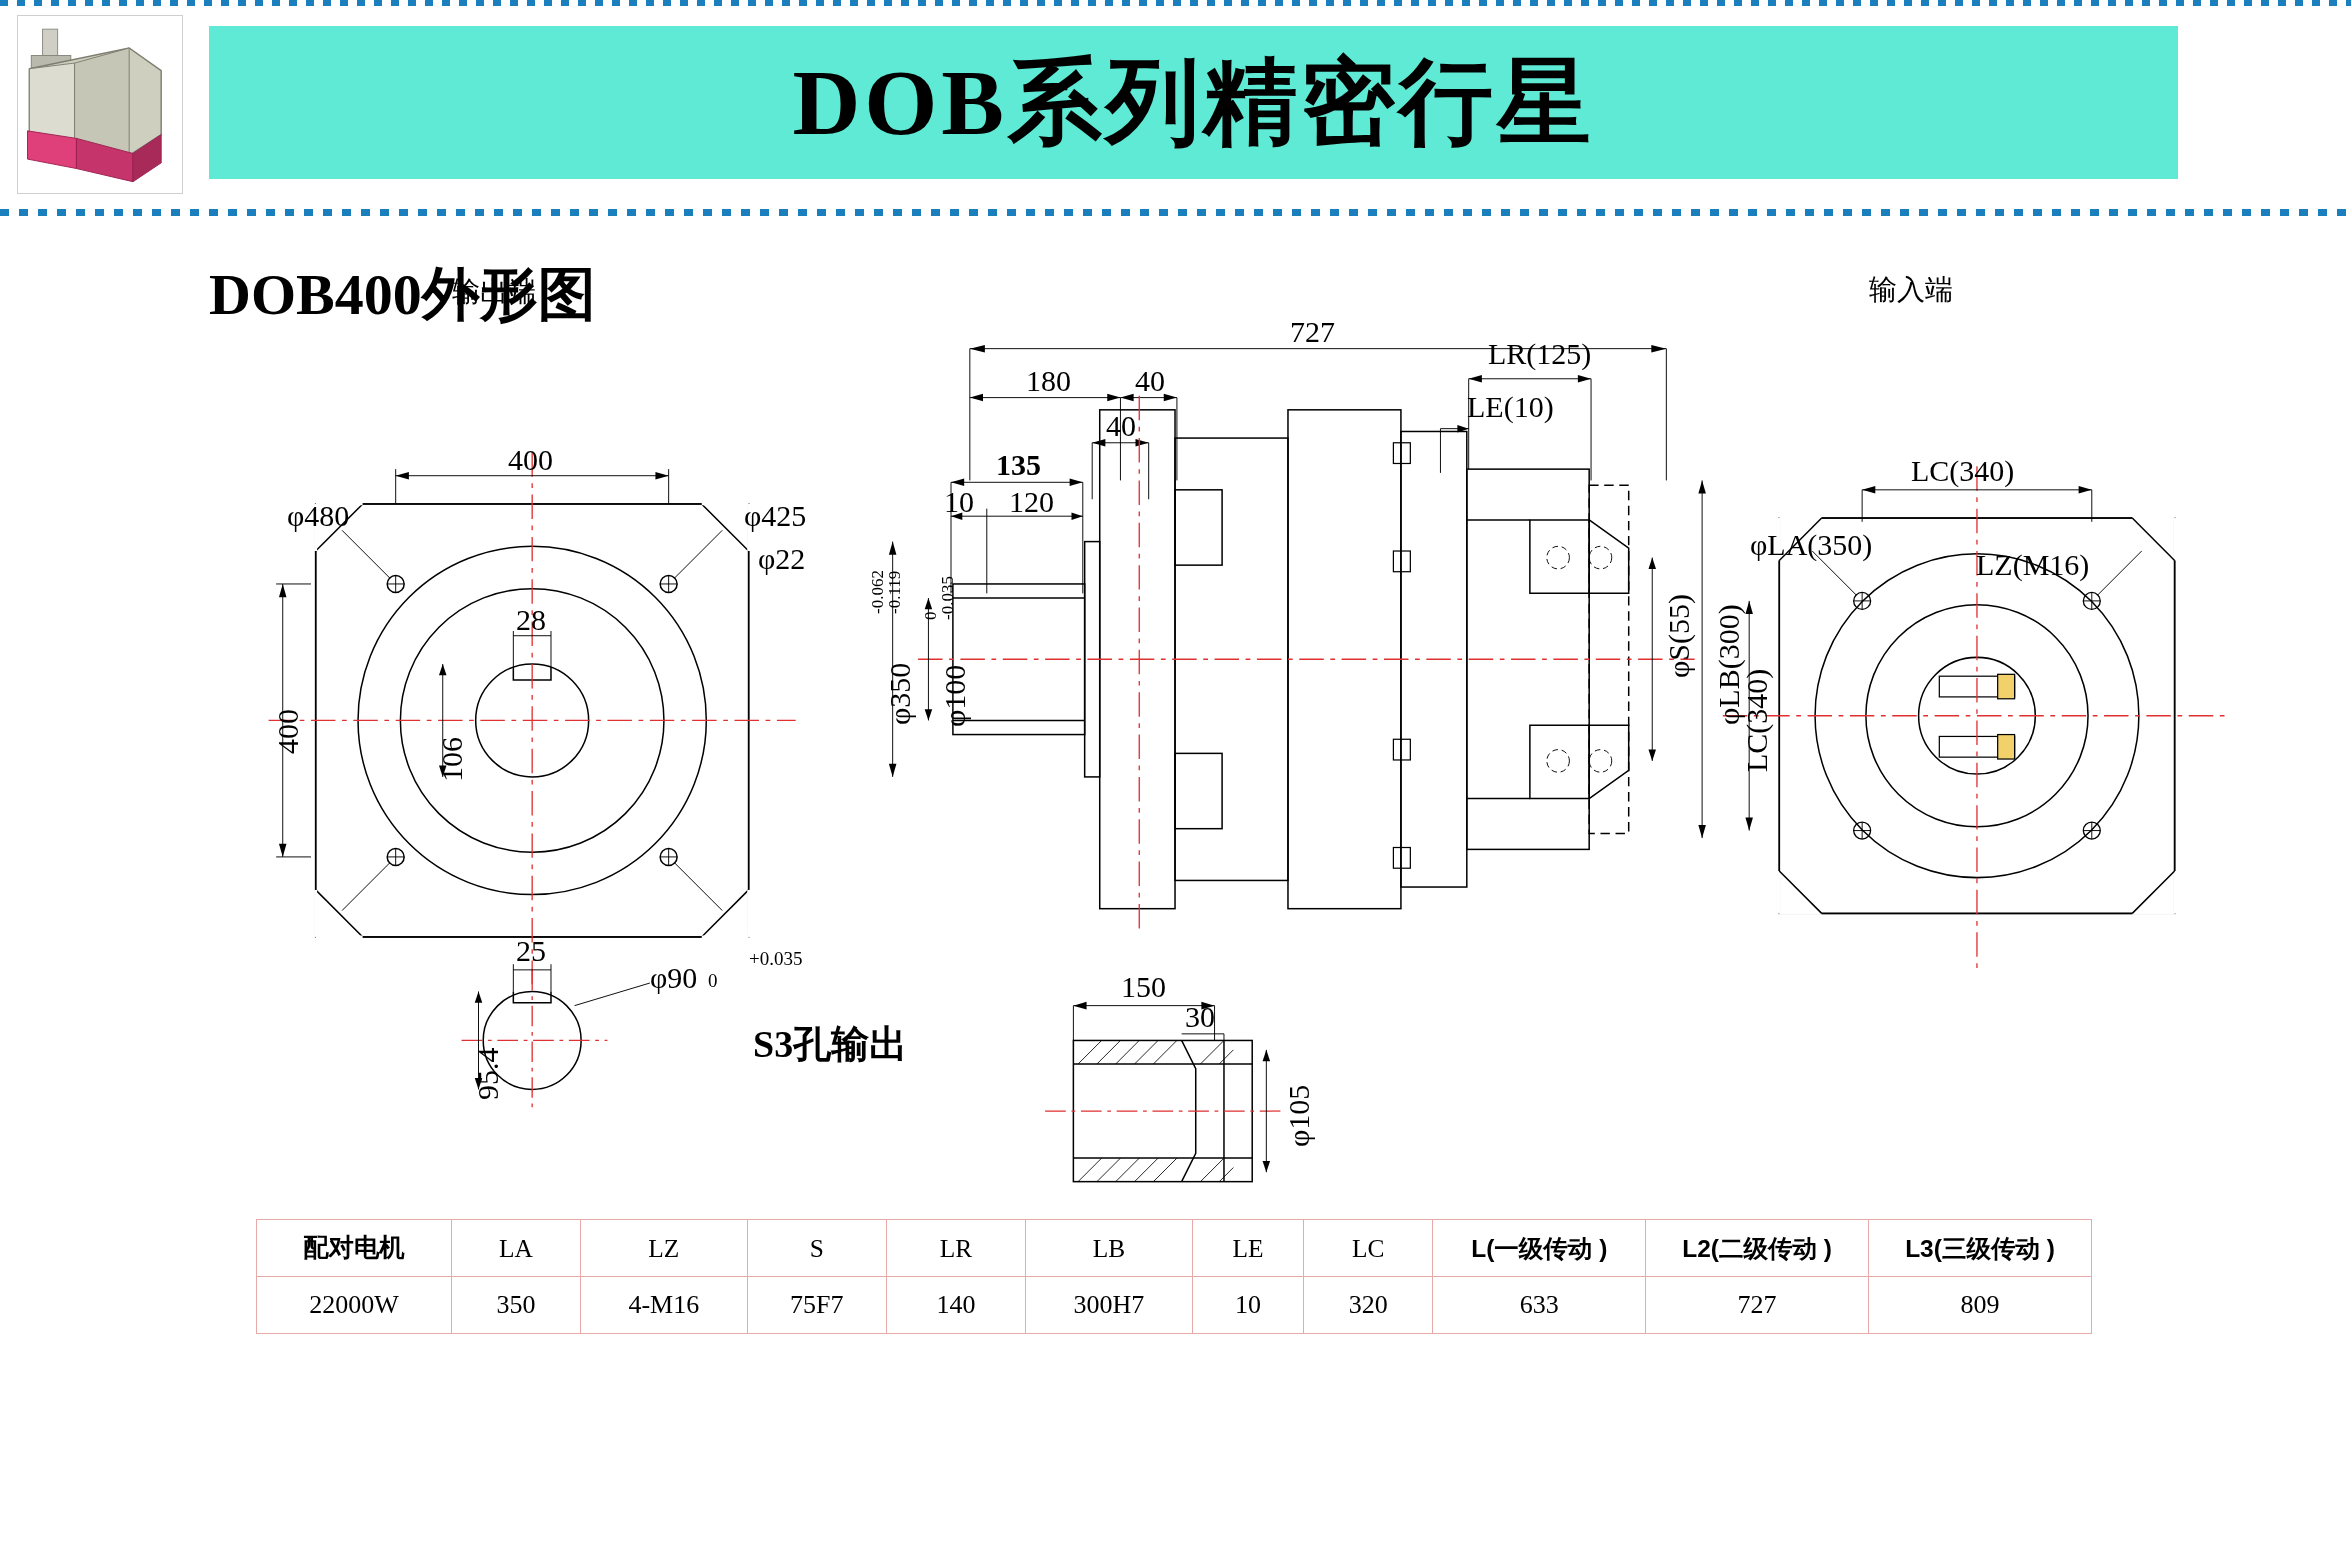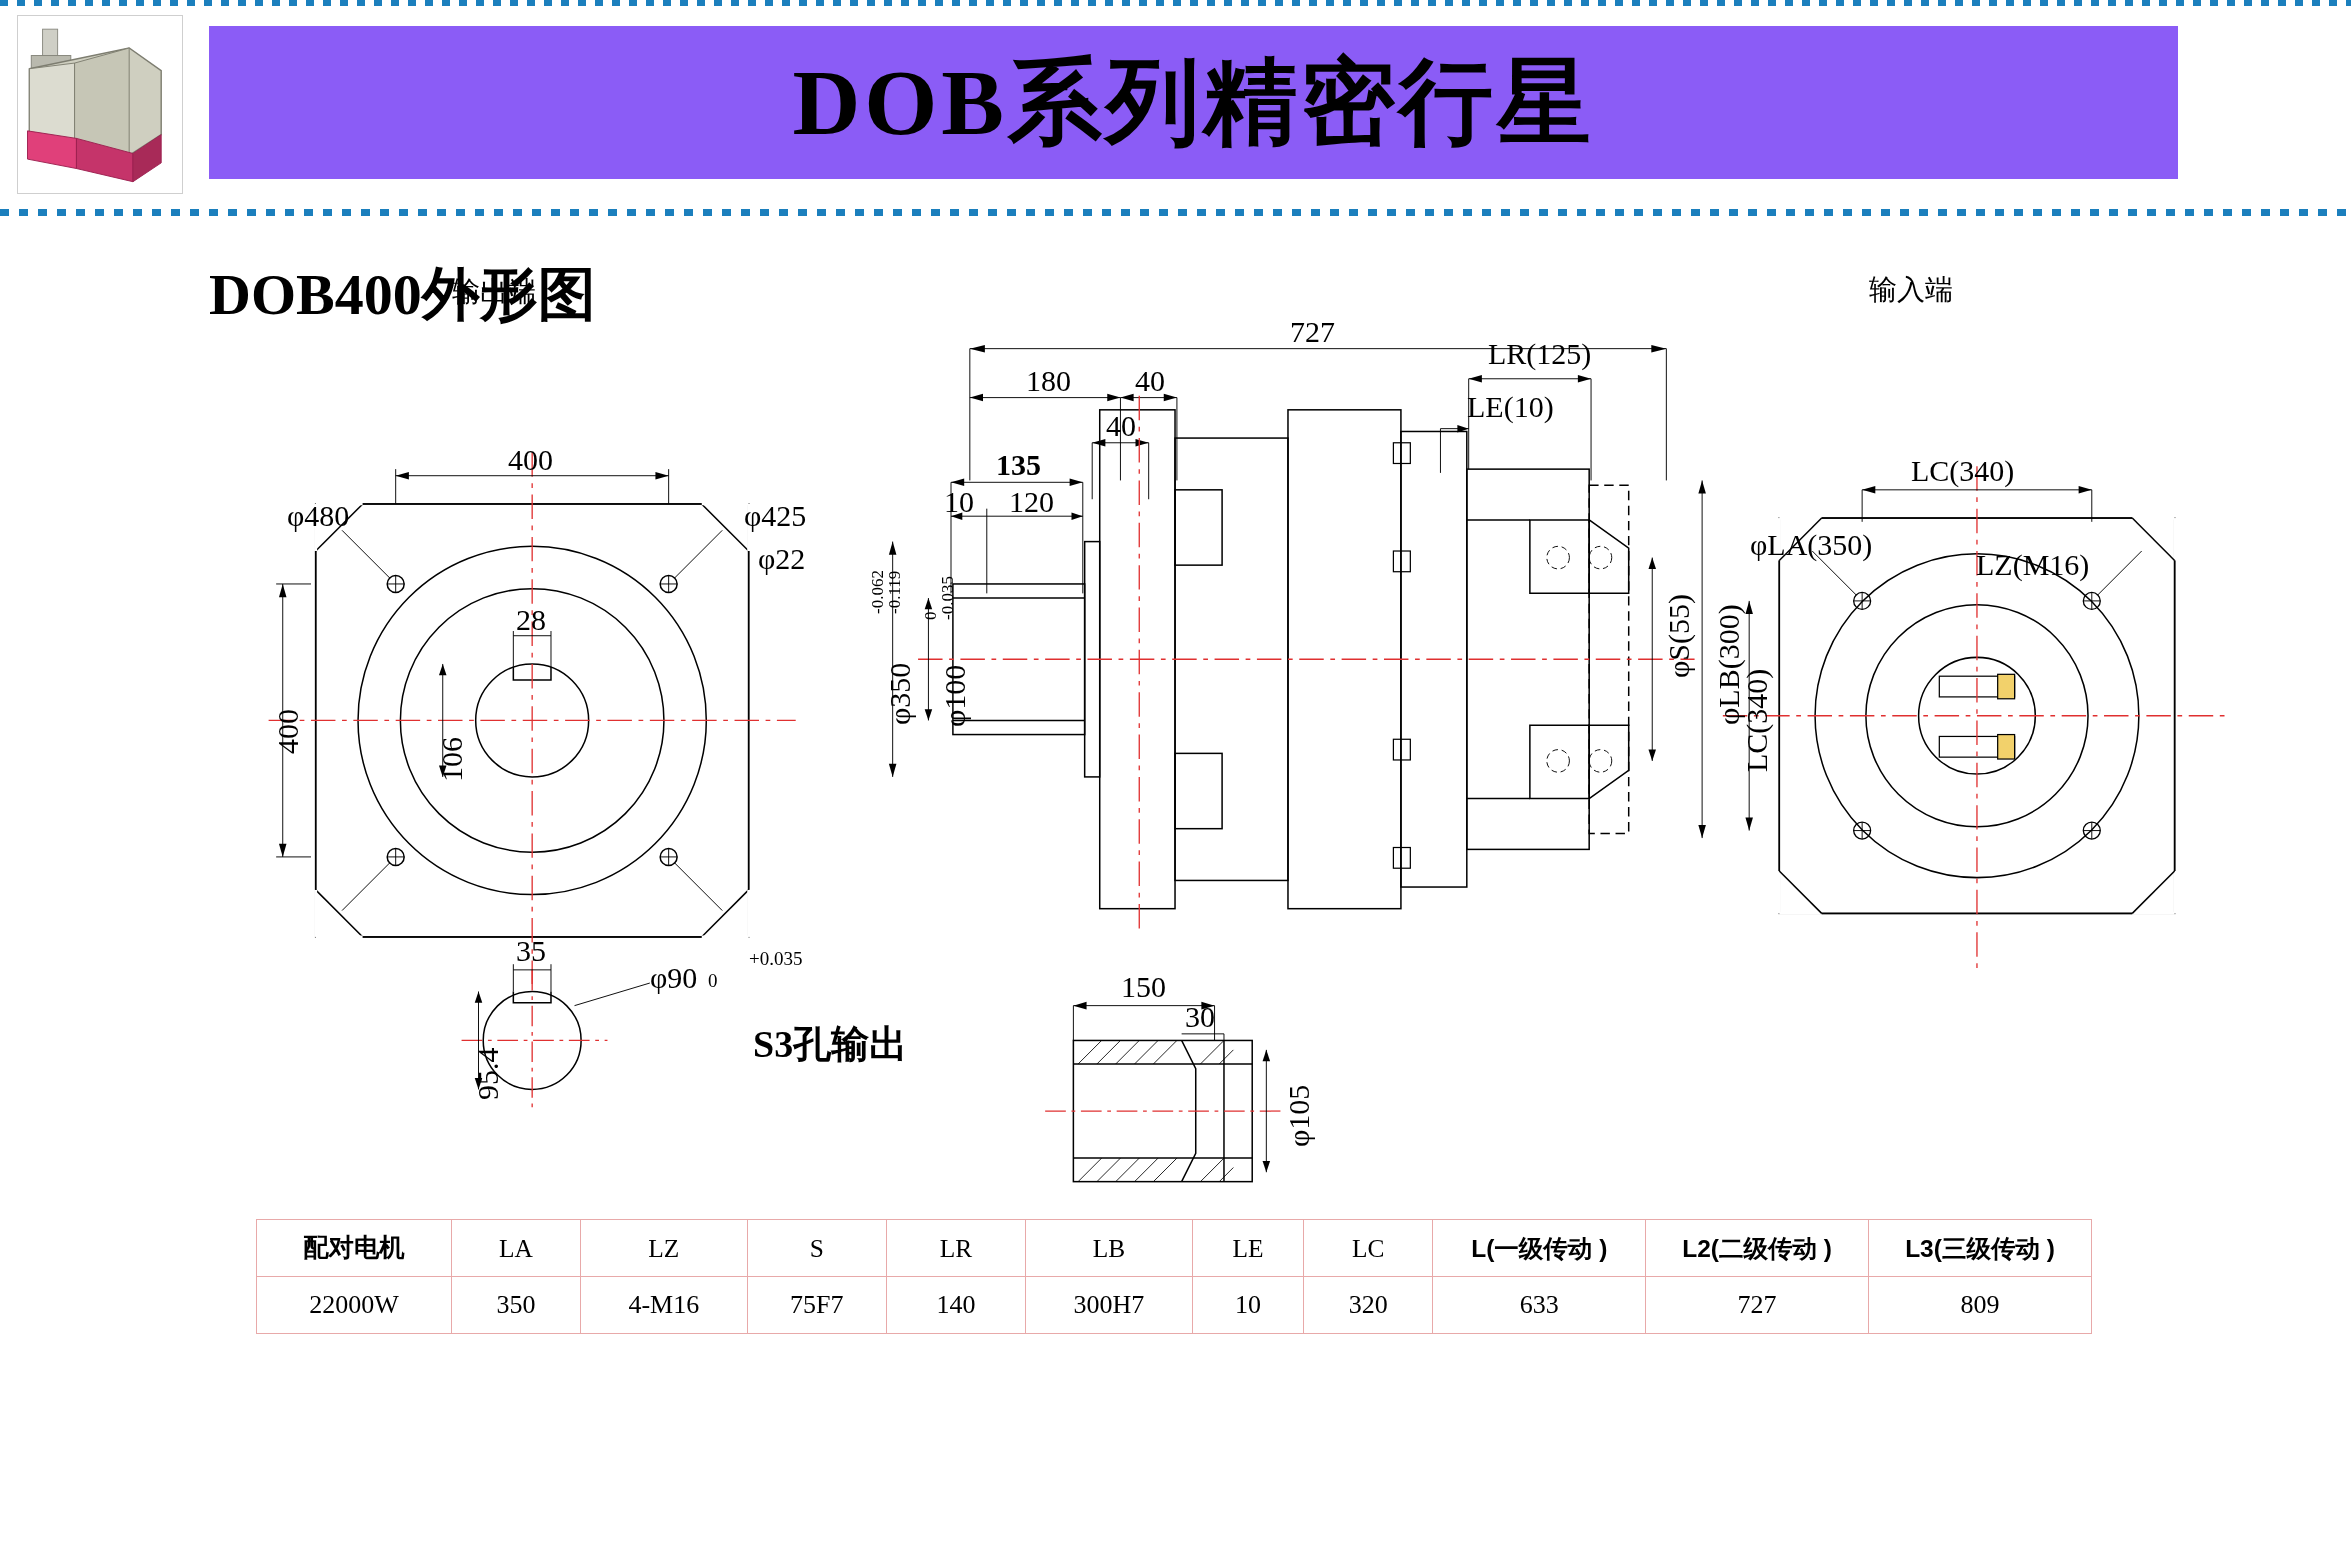--- a/index.html
+++ b/index.html
@@ -15,21 +15,21 @@
     position:absolute;left:0;top:0;width:2351px;height:5.6px;
     background-image:repeating-linear-gradient(to right,#1b7fbd 0 8.5px,transparent 8.5px 17px);
   }
   .header-logo{
     position:absolute;left:17px;top:15px;width:166px;height:179px;
     border:0.9px solid #cfcfcf;background:#ffffff;box-sizing:border-box;
     overflow:hidden;
   }
   .header-title-bar{
     position:absolute;left:209px;top:26px;width:1969px;height:153px;
-    background:#8b5cf6;
+    background:#5eead4;
     display:flex;align-items:center;justify-content:center;
   }
   .header-title-bar span{
     font-family:"Liberation Serif",serif;
     font-size:94px;font-weight:bold;color:#000;letter-spacing:3.8px;
   }
   .header-rule{
     position:absolute;left:0;top:209px;width:2351px;height:6.6px;
     background-image:repeating-linear-gradient(to right,#1b7fbd 0 9.4px,transparent 9.4px 19px);
   }
@@ -425,21 +425,21 @@
 <div class="lbl cn" style="left:1869px;top:-40px;">输入端</div>
 
 <div class="lbl big" style="left:508px;top:132px;">400</div>
 <div class="lbl big rot90" style="left:271px;top:443px;">400</div>
 <div class="lbl big" style="left:287px;top:188px;">φ480</div>
 <div class="lbl big" style="left:744px;top:188px;">φ425</div>
 <div class="lbl big" style="left:758px;top:231px;">φ22</div>
 <div class="lbl big" style="left:516px;top:292px;">28</div>
 <div class="lbl big rot90" style="left:435px;top:471px;">106</div>
 
-<div class="lbl big" style="left:516px;top:623px;">35</div>
+<div class="lbl big" style="left:516px;top:623px;">25</div>
 <div class="lbl big" style="left:650px;top:650px;">φ90</div>
 <div class="lbl" style="left:708px;top:637px;font-size:19px;margin-left:41px;">+0.035</div>
 <div class="lbl" style="left:708px;top:659px;font-size:19px;">0</div>
 <div class="lbl big rot90" style="left:471px;top:789px;">95.4</div>
 <div class="lbl cnb" style="left:753px;top:708px;">S3孔输出</div>
 
 <div class="lbl big" style="left:1290px;top:3.8px;">727</div>
 <div class="lbl big" style="left:1026px;top:53px;">180</div>
 <div class="lbl big" style="left:1135px;top:53px;">40</div>
 <div class="lbl big" style="left:1106px;top:98px;">40</div>

